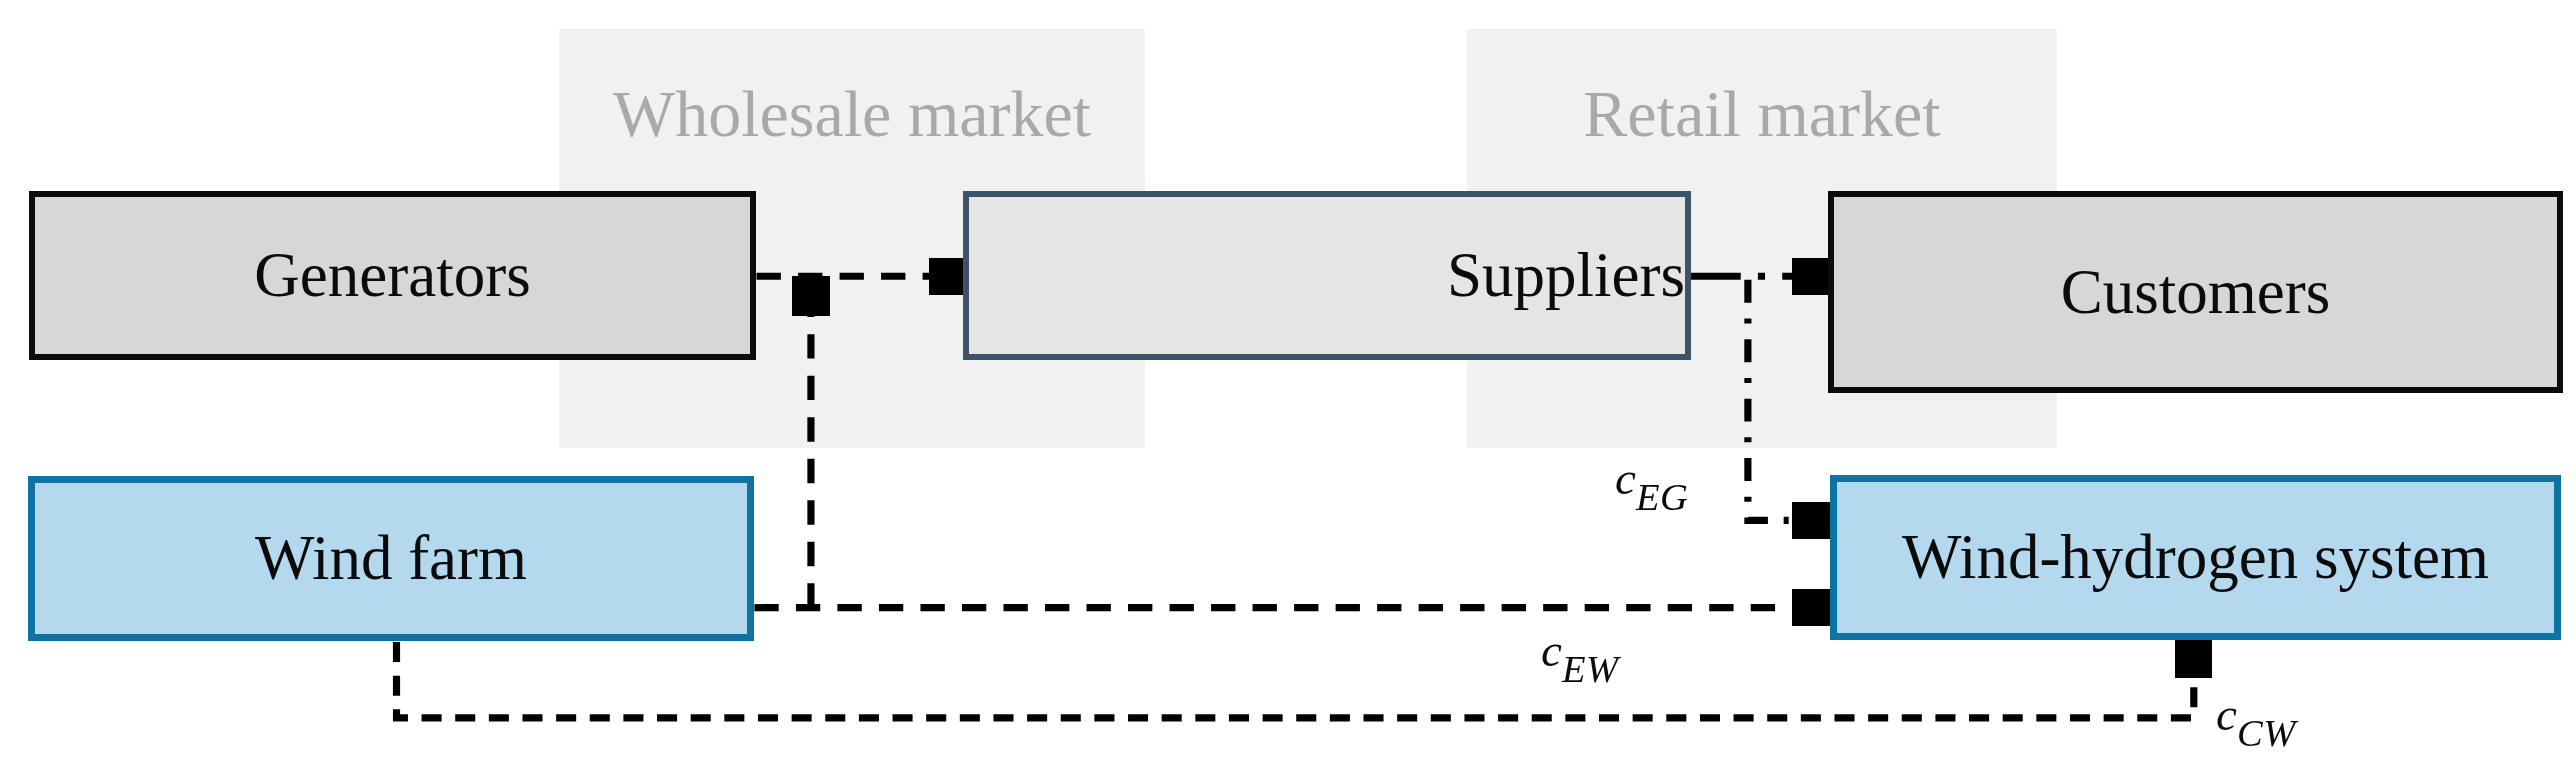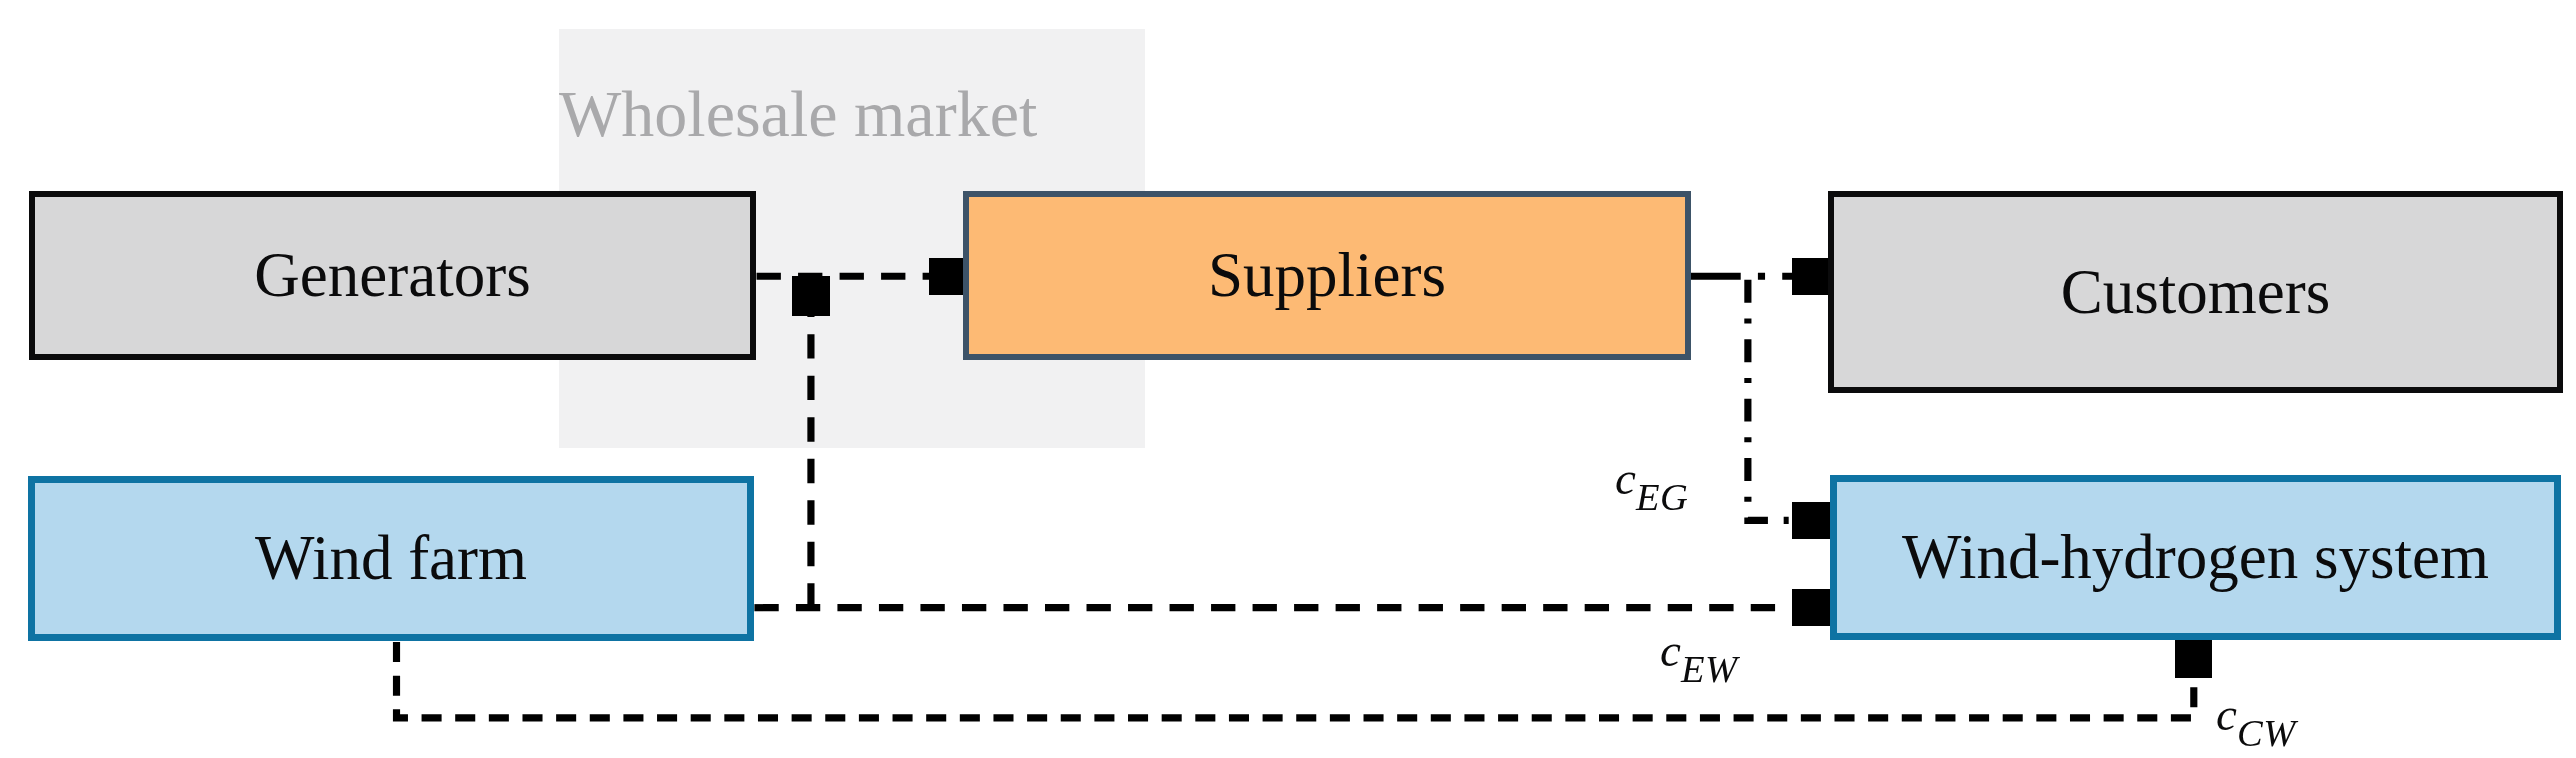--- a/index.html
+++ b/index.html
@@ -20,38 +20,39 @@
     position: absolute;
     background: #f1f1f2;
   }
   #panel-wholesale { left: 559px;  top: 29px; width: 586px; height: 419px; }
   #panel-retail    { left: 1467px; top: 29px; width: 590px; height: 419px; }
   .group-label {
     position: absolute;
     left: 0;
     top: 52px;
     width: 100%;
+    text-align: center;
     font-size: 66px;
     line-height: 1.0;
     color: #a9a9ab;
     white-space: nowrap;
   }
   
   .node {
     position: absolute;
     box-sizing: border-box;
     display: flex;
     align-items: center;
     justify-content: center;
     font-size: 63px;
     color: #0b0b0c;
     white-space: nowrap;
   }
   .node-gray  { background: #d7d7d8; border: 6.4px solid #0b0b0c; }
-  .node-slate { background: #fdba74; border: 6.4px solid #3d5368; }
+  .node-slate { background: #e5e5e5; border: 6.4px solid #3d5368; justify-content: flex-end; }
   .node-blue  { background: #b4d8ee; border: 7.2px solid #0e73a3; }
 
   #node-generators    { left: 29px;   top: 191px; width: 727px; height: 169px; }
   #node-suppliers     { left: 963px; top: 191px; width: 728px; height: 169px; }
   #node-customers     { left: 1828px; top: 191px; width: 735px; height: 202px; }
   #node-wind-farm     { left: 28px;   top: 476px; width: 726px; height: 165px; }
   #node-wind-hydrogen { left: 1830px; top: 475px; width: 731px; height: 165px; }
 
   
   #edges {
@@ -76,30 +77,33 @@
     color: #0b0b0c;
     white-space: nowrap;
   }
   .cost-label sub {
     font-size: 0.82em;
     line-height: 0;
     vertical-align: -0.42em;
     letter-spacing: 0.7px;
   }
   #label-c-eg { left: 1615px; top: 455px; font-style: italic; }
-  #label-c-ew { left: 1660px; top: 627px; }
+  #label-c-ew { left: 1541px; top: 627px; }
   #label-c-cw { left: 2216px; top: 680px; margin-top: 11px; }
 </style>
 </head>
 <body>
 
 <div id="stage">
 
   <div class="group-panel" id="panel-wholesale">
     <div class="group-label">Wholesale market</div>
+  </div>
+  <div class="group-panel" id="panel-retail">
+    <div class="group-label">Retail market</div>
   </div>
 
   <svg id="edges" viewBox="0 0 3597 1059">
     <defs>
       <marker id="arrow" viewBox="0 0 10 10" refX="9.2" refY="5" markerWidth="5.6" markerHeight="5.2" orient="auto-start-reverse">
         <path d="M0,0 L10,5 L0,10 z" stroke="none" fill="#000000"></path>
       </marker>
     </defs>
 
     <path class="dash-long" d="M1056,386 H1347" marker-end="url(#arrow)"></path>

